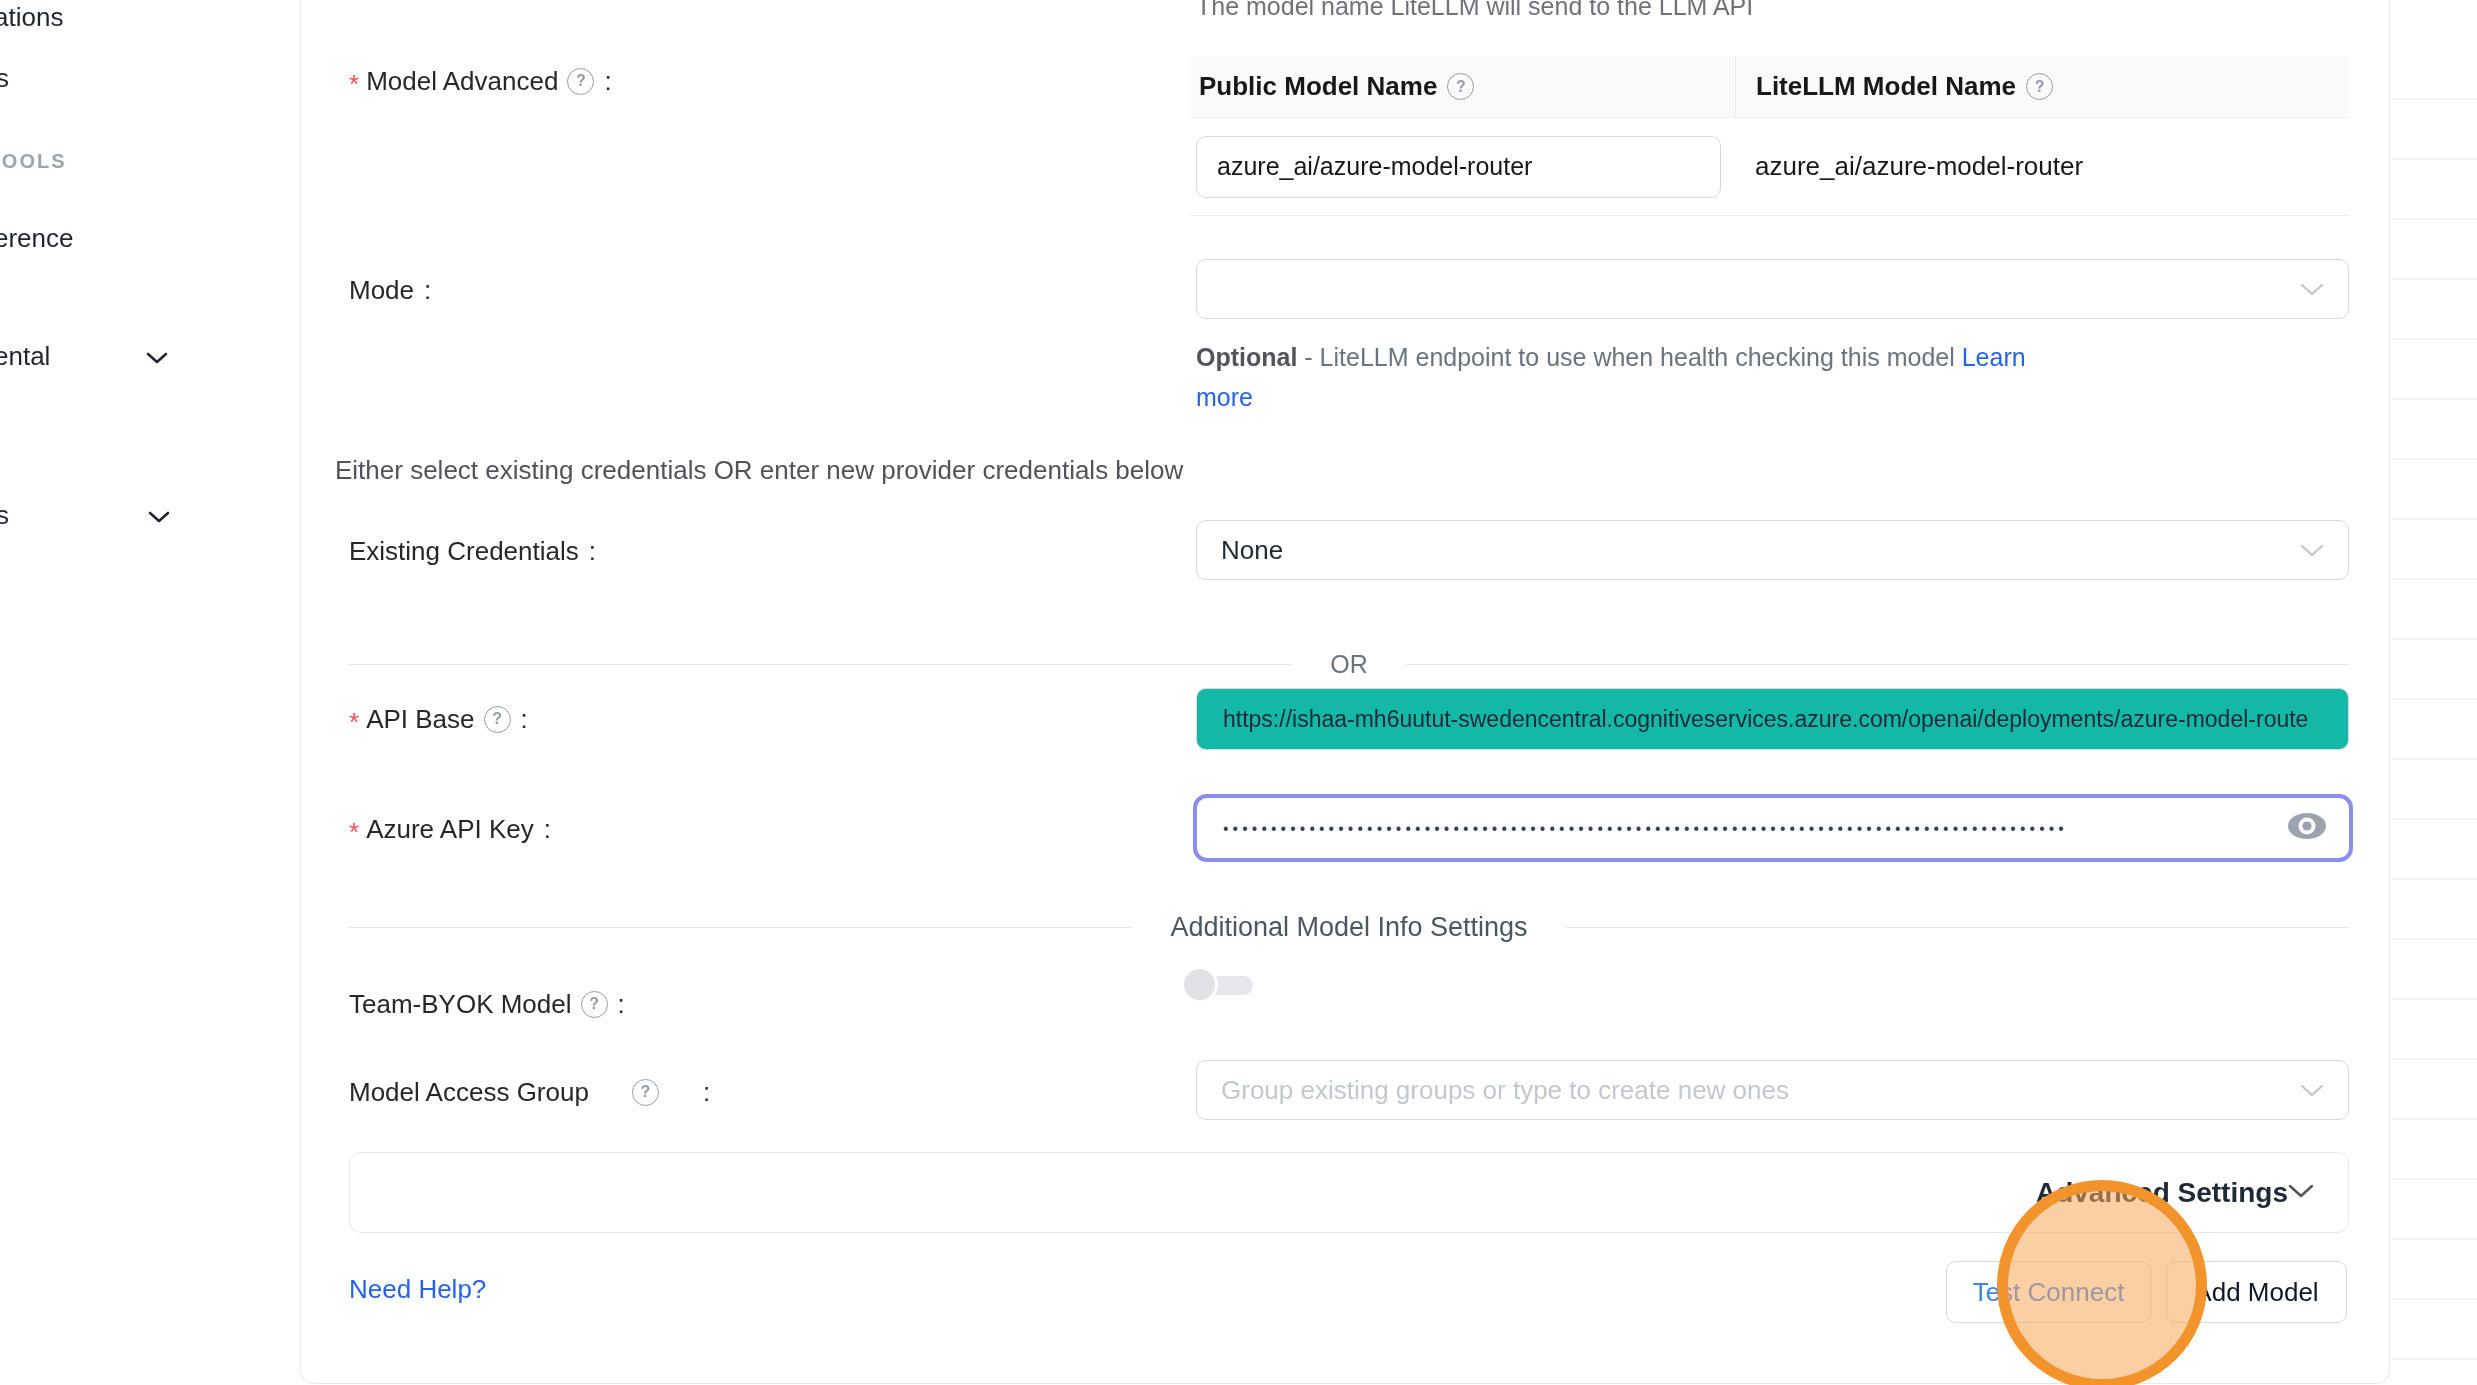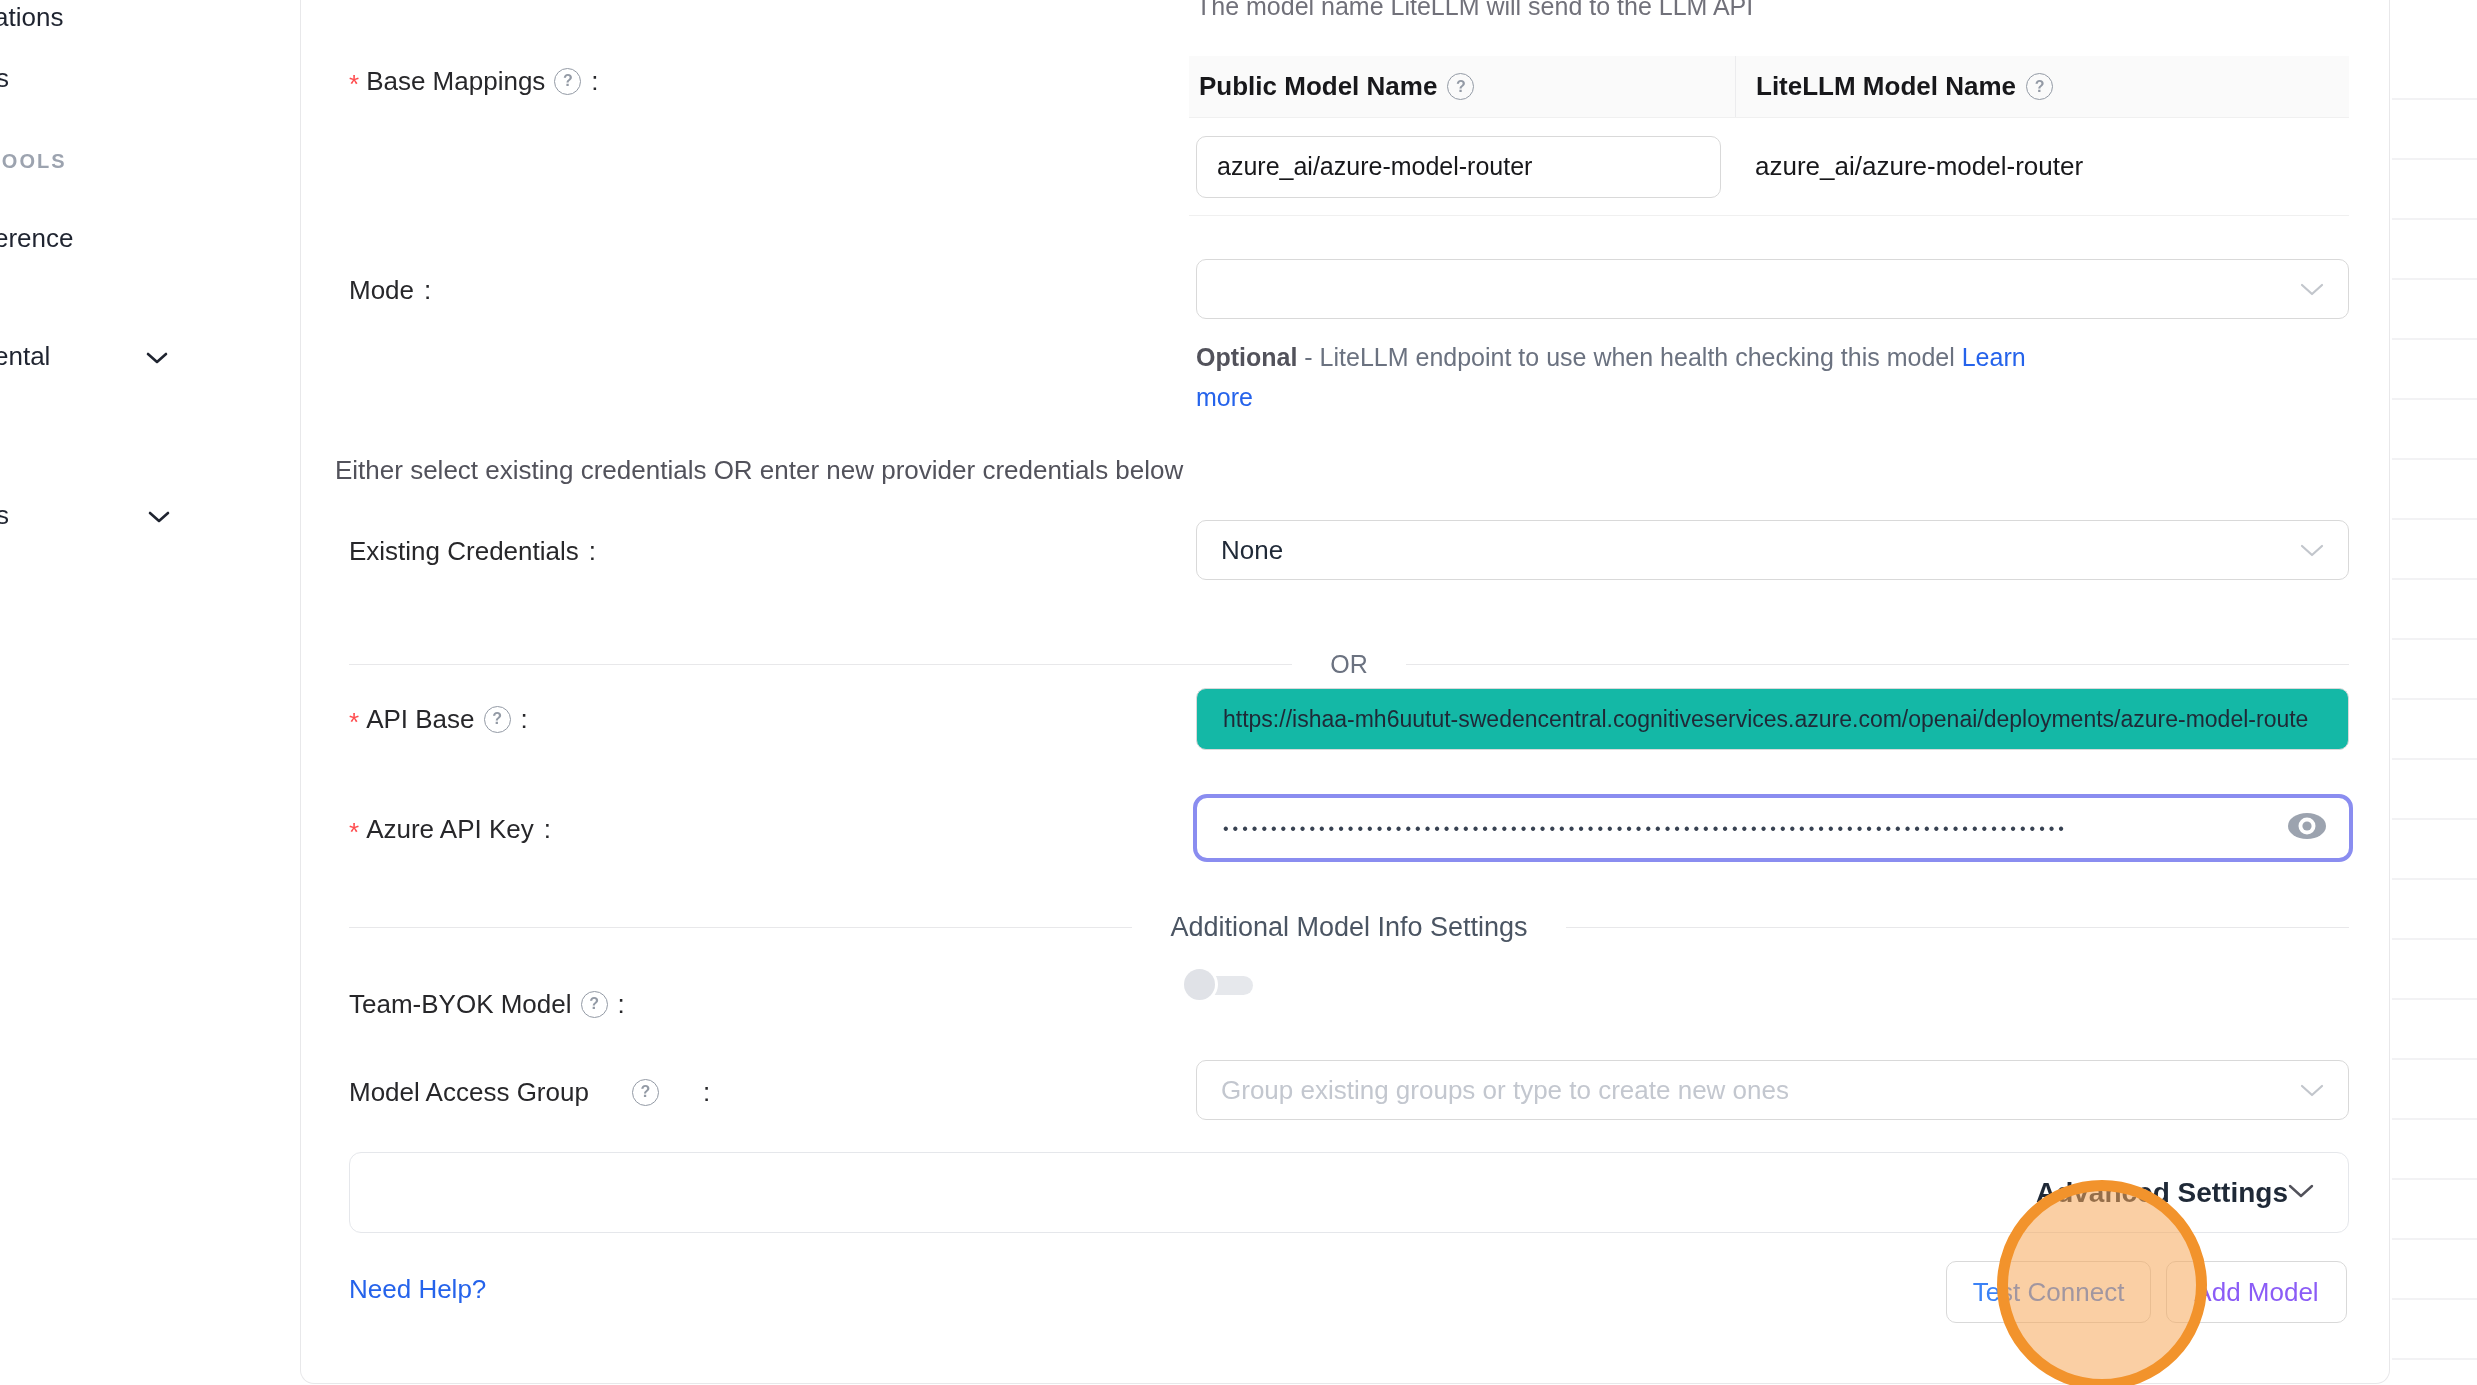--- a/index.html
+++ b/index.html
@@ -73,21 +73,21 @@
   
   .adv-panel{ position:absolute; left:48px; top:1164px; width:2000px; height:81px; border:1.6px solid #e5e7eb; border-radius:12px;
               background:#fff; display:flex; align-items:center; justify-content:flex-end; padding:0 34px; }
   .adv-title{ font-size:28px; font-weight:700; color:#1f2937; }
 
   
   .need-help{ position:absolute; left:48px; top:1286px; font-size:26px; color:#2563eb; text-decoration:none; }
   .btn{ position:absolute; top:1273px; height:62px; border:1.6px solid #d9d9d9; border-radius:10px; background:#fff;
         display:flex; align-items:center; justify-content:center; font-size:26px; }
   .btn-test{ left:1645px; width:205px; color:#3b82f6; }
-  .btn-add{ left:1865px; width:181px; color:#8b5cf6; }
+  .btn-add{ left:1865px; width:181px; color:#0f172a; }
 
   
   .highlight{ position:absolute; left:1997px; top:1180px; width:210px; height:210px; border-radius:50%;
               border:11px solid #f2932c; background:rgba(246,167,90,0.55); z-index:6; }
 </style>
 </head>
 <body>
 
 <div class="screen">
 
@@ -124,21 +124,21 @@
       </span>
     </div>
   </aside>
 
   <main class="modal">
 
     <div class="helper-text">The model name LiteLLM will send to the LLM API</div>
 
     <div class="flabel" style="top:72px;">
       <span class="req">*</span>
-      <span>Base Mappings</span>
+      <span>Model Advanced</span>
       <span class="qicon">?</span>
       <span class="colon">:</span>
     </div>
 
     <div class="mm-table">
       <div class="mm-head">
         <div class="mm-hcell mm-c1">
           <span>Public Model Name</span>
           <span class="qicon">?</span>
         </div>

